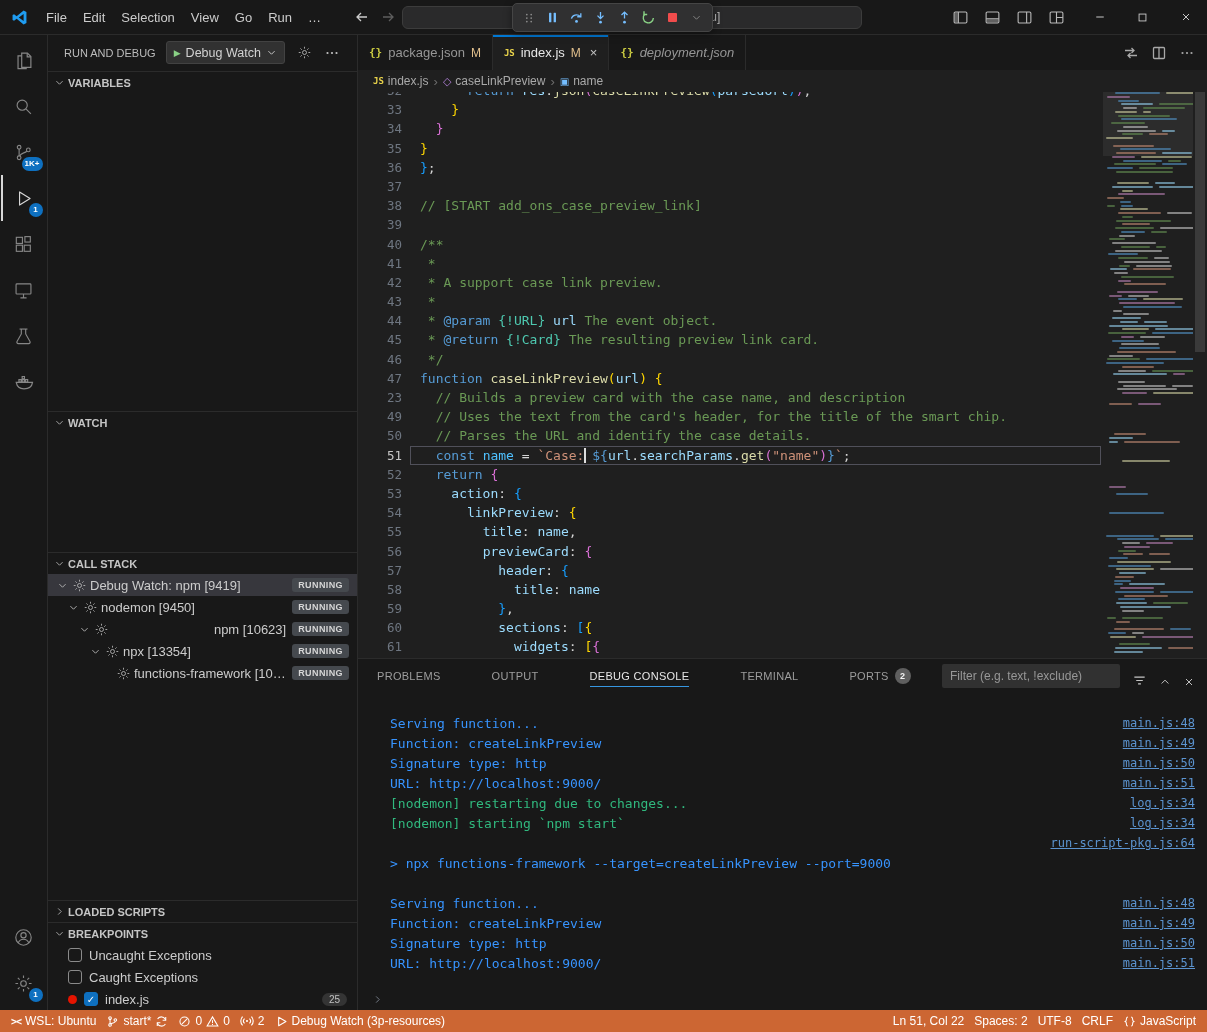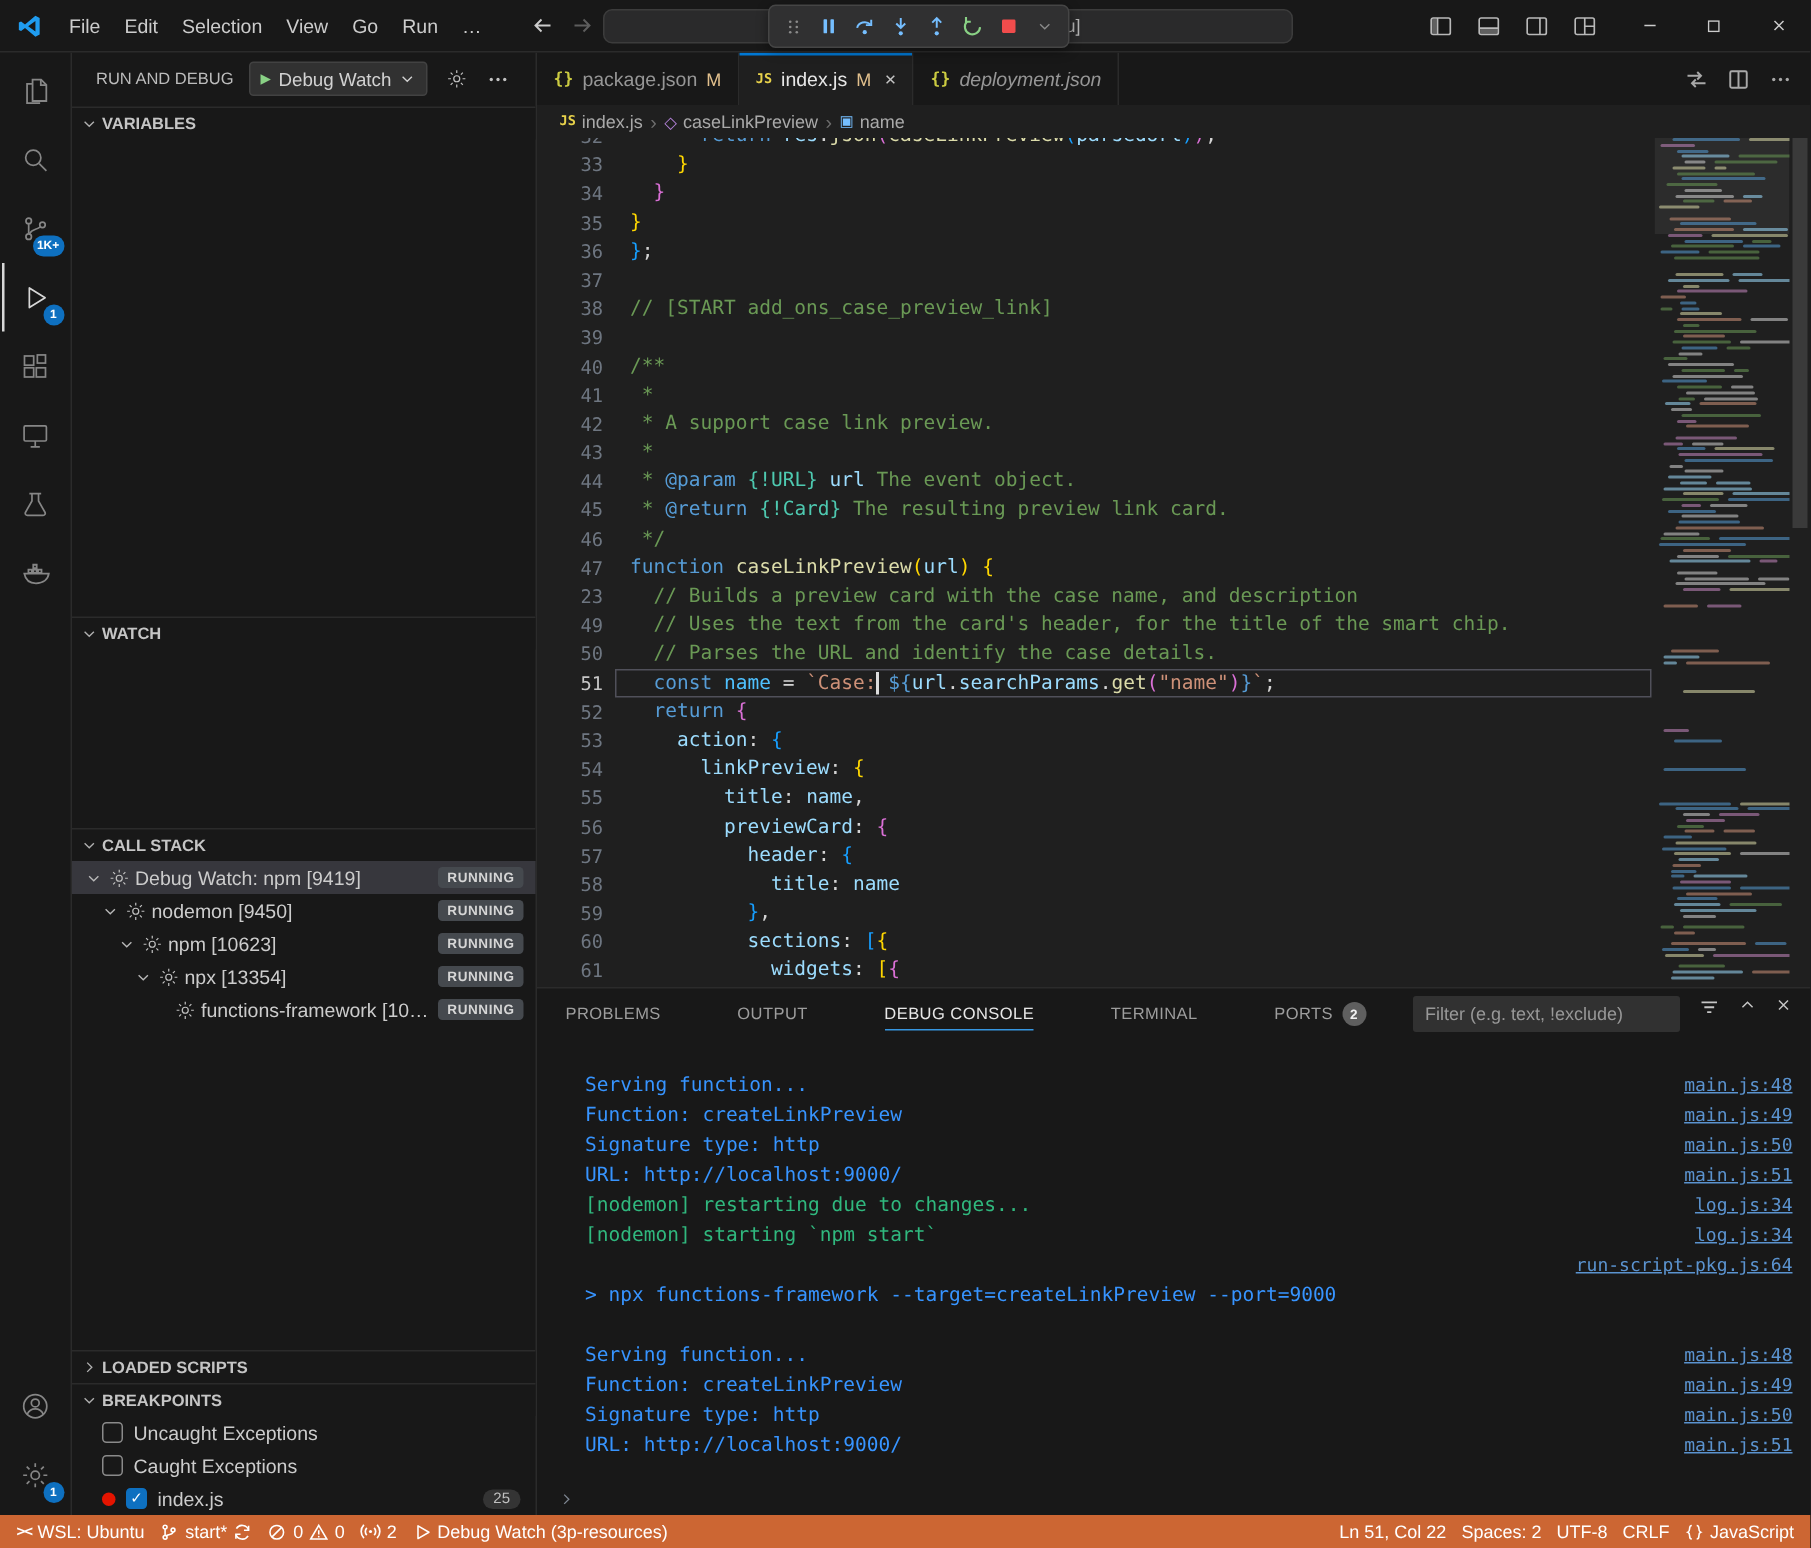--- a/index.html
+++ b/index.html
@@ -85,21 +85,21 @@
   #vscroll { position:absolute; top:57px; right:0; width:14px; bottom:0; }
   #vthumb { position:absolute; top:0; left:2px; width:10px; height:46%; background:rgba(121,121,121,.30); }
 
   
   #panel { position:absolute; left:358px; top:658px; right:0; bottom:22px; background:#181818; border-top:1px solid #2b2b2b; }
   #panel-tabs { height:34px; display:flex; align-items:center; padding-left:10px;gap:33px; }
   .ptab { padding:0 9px; height:34px; display:flex; align-items:center; gap:6px; font-size:11px; letter-spacing:.3px; color:#9d9d9d; position:relative; }
   .ptab.active { color:#e7e7e7; }
   .ptab.active::after { content:""; position:absolute; left:9px; right:9px; bottom:6px; height:1px; background:#3696e0; }
   .pbadge { background:#5f5f5f; color:#f2f2f2; font-size:9px; min-width:16px; height:16px; line-height:16px; border-radius:8px; text-align:center; font-weight:700; }
-  #panel-right { position:absolute; right:12px; top:5px; display:flex; align-items:flex-start; gap:12px; color:#c5c5c5; }
+  #panel-right { position:absolute; right:12px; top:5px; display:flex; align-items:flex-end; gap:12px; color:#c5c5c5; }
   #filter { width:178px; height:24px; background:#313131; border-radius:2px; color:#989898; font-size:12px; display:flex; align-items:center; padding:0 8px; white-space:nowrap; overflow:hidden; }
   #console { position:absolute; left:0; right:0; top:34px; bottom:0; padding:20px 10px 0 32px; font-family:"DejaVu Sans Mono",monospace; font-size:13px; overflow:hidden; }
   .crow { height:20px; display:flex; align-items:center; }
   .crow .txt { white-space:pre; }
   .crow .lnk { margin-left:auto; text-decoration:underline; font-size:12px; padding-right:2px; }
   #prompt { position:absolute; left:14px; bottom:5px; color:#7d8590; }
 
   
   #statusbar { position:absolute; left:0; right:0; bottom:0; height:22px; background:#cc6633; display:flex; align-items:center; color:#ffffff; font-size:12px; padding:0 6px; z-index:40; }
   .sseg { display:flex; align-items:center; gap:4px; padding:0 5px; height:22px; white-space:nowrap; }
@@ -393,21 +393,21 @@
           </span>
           <span class="gicon">
             <svg width="15" height="15" viewBox="0 0 24 24" fill="none" stroke="currentColor" stroke-width="1.3">
               <circle cx="12" cy="12" r="3.2"></circle>
               <path d="M12 2.8v3M12 18.2v3M2.8 12h3M18.2 12h3M5.5 5.5l2.1 2.1M16.4 16.4l2.1 2.1M18.5 5.5l-2.1 2.1M7.6 16.4l-2.1 2.1"></path>
             </svg>
           </span>
           <span class="lbl">nodemon [9450]</span>
           <span class="run-badge">RUNNING</span>
         </div>
-        <div class="csrow" style="padding-left: 28px;">
+        <div class="csrow" style="padding-left: 28px; text-align: right;">
           <span class="tchev">
             <svg width="11" height="11" viewBox="0 0 16 16" fill="none" stroke="currentColor" stroke-width="1.3">
               <path d="M3.5 6l4.5 4.5L12.5 6"></path>
             </svg>
           </span>
           <span class="gicon">
             <svg width="15" height="15" viewBox="0 0 24 24" fill="none" stroke="currentColor" stroke-width="1.3">
               <circle cx="12" cy="12" r="3.2"></circle>
               <path d="M12 2.8v3M12 18.2v3M2.8 12h3M18.2 12h3M5.5 5.5l2.1 2.1M16.4 16.4l2.1 2.1M18.5 5.5l-2.1 2.1M7.6 16.4l-2.1 2.1"></path>
             </svg>

